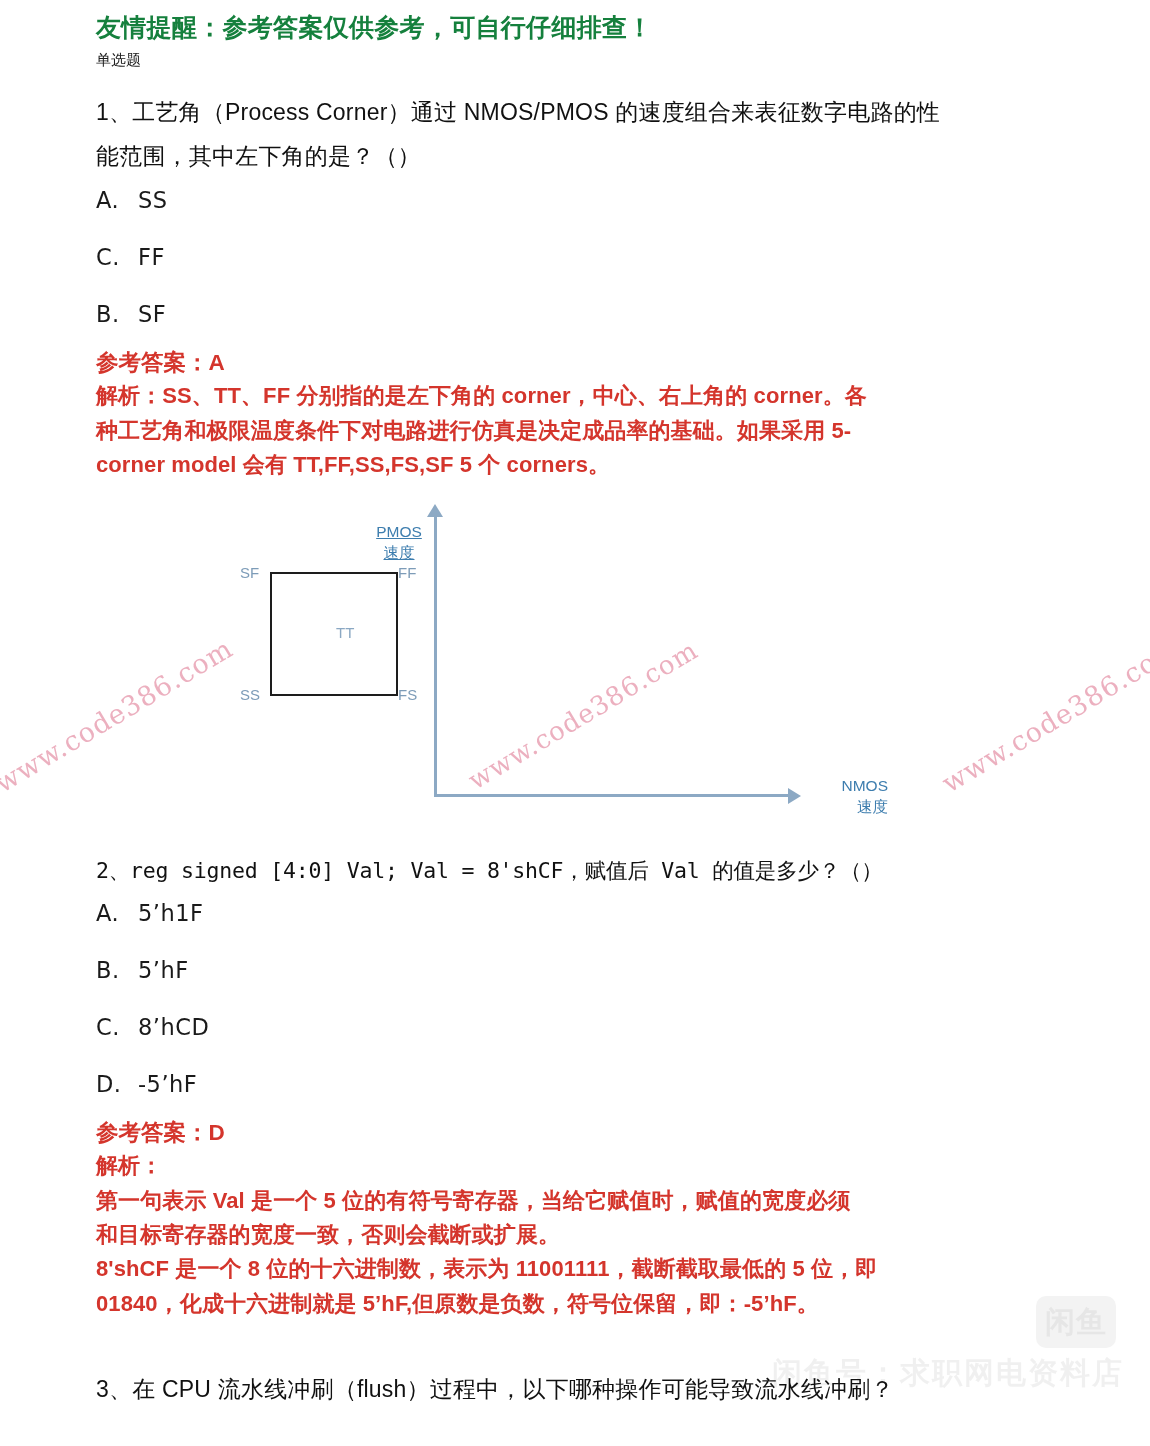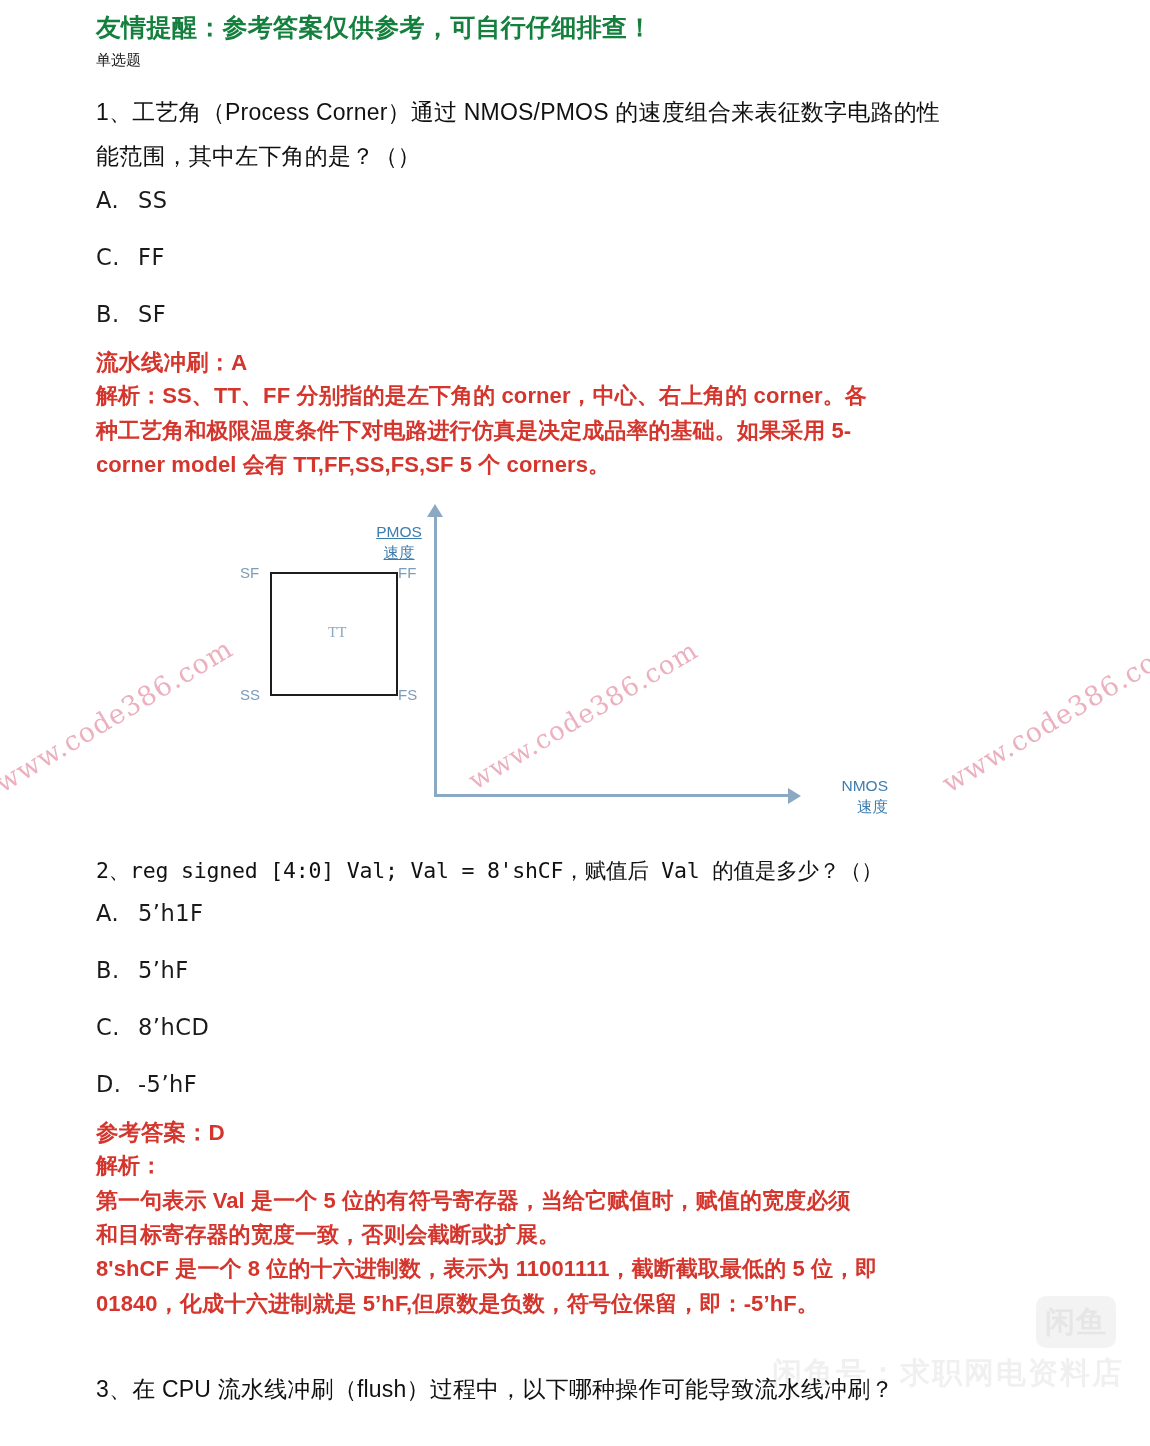--- a/index.html
+++ b/index.html
@@ -136,21 +136,21 @@
   .corner-label {
     position: absolute;
     color: #7d9cb8;
     font-size: 15px;
     font-family: "Liberation Sans", sans-serif;
   }
   .cl-sf { left: 144px; top: 64px; }
   .cl-ff { left: 302px; top: 64px; }
   .cl-ss { left: 144px; top: 186px; }
   .cl-fs { left: 302px; top: 186px; }
-  .cl-tt { left: 232px; top: 124px; color: #8ba8c3; font-family: Liberation Serif, serif; }
+  .cl-tt { left: 240px; top: 124px; color: #8ba8c3; }
 
   
   .wm {
     position: absolute;
     color: #e9a3b5;
     opacity: 0.85;
     font-size: 27px;
     font-family: "DejaVu Serif", "Liberation Serif", serif;
     letter-spacing: 1px;
     white-space: nowrap;
@@ -221,21 +221,21 @@
         <span class="lbl">A.</span><span>SS</span>
       </div>
       <div class="option">
         <span class="lbl">C.</span><span>FF</span>
       </div>
       <div class="option">
         <span class="lbl">B.</span><span>SF</span>
       </div>
     </div>
 
-    <div class="answer">流水线冲刷：A</div>
+    <div class="answer">参考答案：A</div>
     <div class="explain">
       <p>解析：SS、TT、FF 分别指的是左下角的 corner，中心、右上角的 corner。各</p>
       <p>种工艺角和极限温度条件下对电路进行仿真是决定成品率的基础。如果采用 5-</p>
       <p>corner model 会有 TT,FF,SS,FS,SF 5 个 corners。</p>
     </div>
 
     <div class="diagram">
       <div class="axis-line axis-v"></div>
       <div class="axis-line axis-h"></div>
       <div class="arrow-up"></div>

